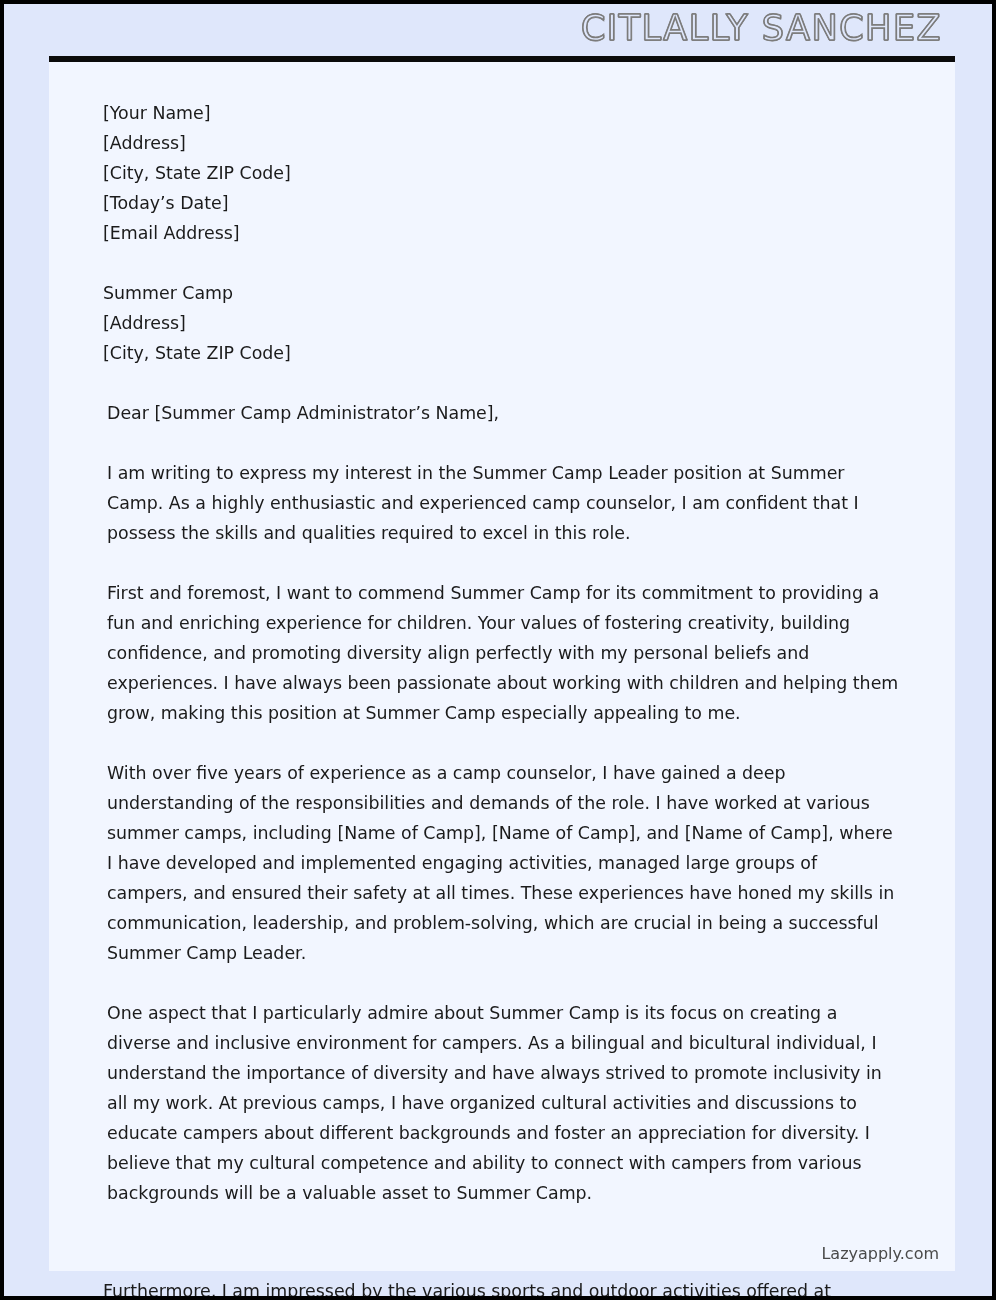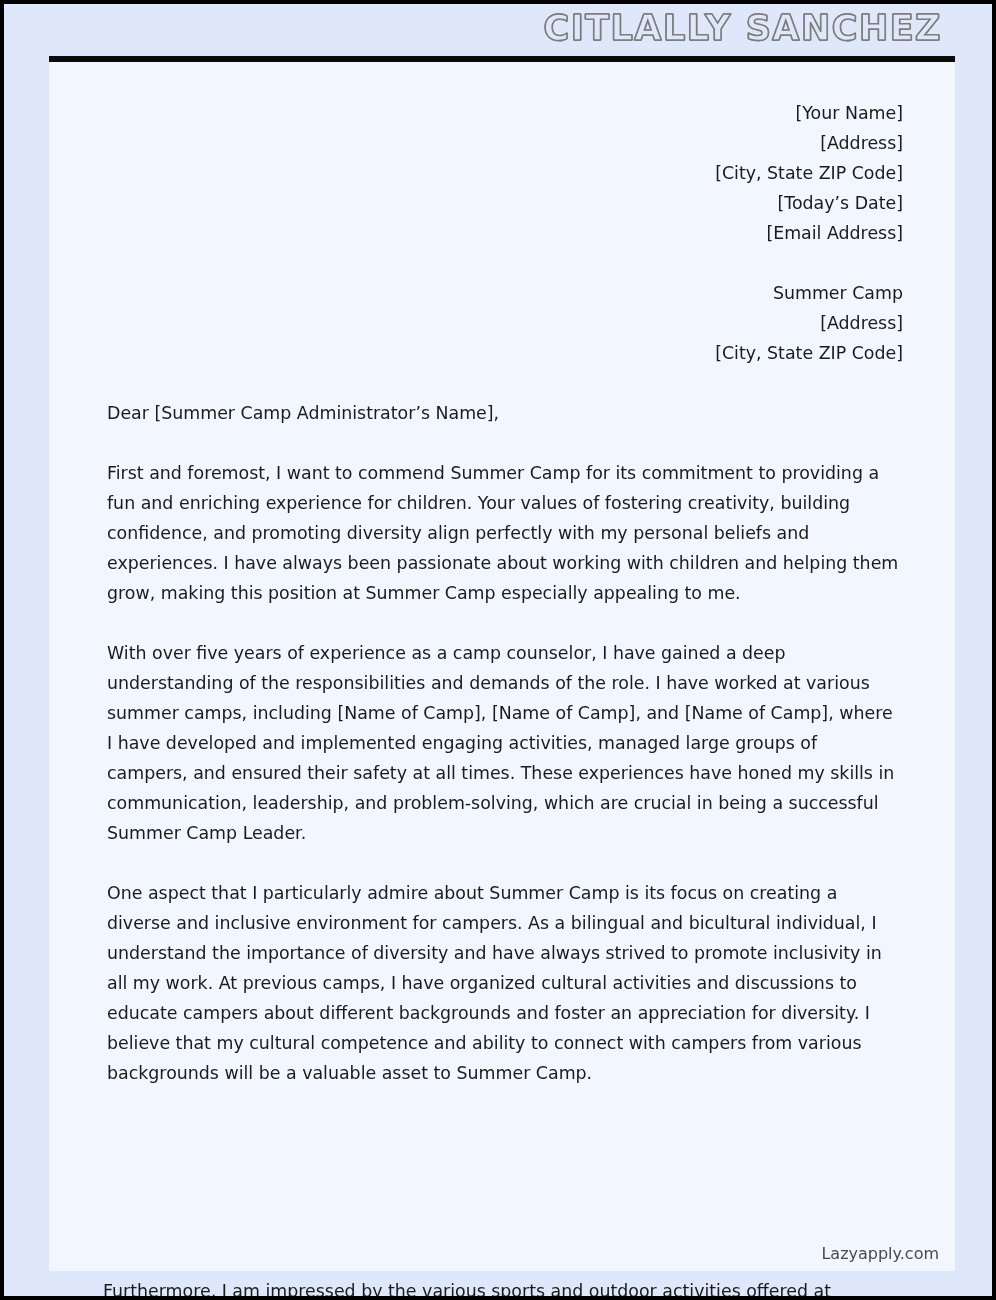--- a/index.html
+++ b/index.html
@@ -34,21 +34,21 @@
     font-family: "DejaVu Sans", sans-serif;
     font-size: 35px;
     letter-spacing: 1.5px;
     color: #dfe7fb;
     -webkit-text-stroke: 1.4px #7b7b7b;
     text-shadow:
        1px 0 0 #8a8a8a,
       -1px 0 0 #8a8a8a,
        0 1px 0 #8a8a8a,
        0 -1px 0 #8a8a8a;
-    font-weight: 700;
+    font-weight: 400;
     white-space: nowrap;
   }
   .sheet {
     position: absolute;
     left: 45px;
     top: 52px;
     width: 906px;
     height: 1215px;
     background: #f2f6ff;
     border-top: 6px solid #0b0b0b;
@@ -59,21 +59,20 @@
     padding: 36px 52px 0 54px;
     font-size: 17.4px;
     line-height: 30px;
     color: #1b1b1b;
   }
   .block {
     margin-bottom: 30px;
   }
   .block .line {
     white-space: pre-wrap;
-    text-align: right;
   }
   p.para {
     margin: 0 0 30px 4px;
     text-align: left;
   }
   .watermark {
     position: absolute;
     right: 16px;
     bottom: 8px;
     font-size: 16px;
@@ -112,20 +111,21 @@
       </div>
 
       <div class="block">
         <div class="line">Summer Camp</div>
         <div class="line">[Address]</div>
         <div class="line">[City, State ZIP Code]</div>
       </div>
 
       <p class="para">Dear [Summer Camp Administrator’s Name],</p>
 
+      <p class="para">I am writing to express my interest in the Summer Camp Leader position at Summer Camp. As a highly enthusiastic and experienced camp counselor, I am confident that I possess the skills and qualities required to excel in this role.</p>
       <p class="para">First and foremost, I want to commend Summer Camp for its commitment to providing a fun and enriching experience for children. Your values of fostering creativity, building confidence, and promoting diversity align perfectly with my personal beliefs and experiences. I have always been passionate about working with children and helping them grow, making this position at Summer Camp especially appealing to me.</p>
       <p class="para">With over five years of experience as a camp counselor, I have gained a deep understanding of the responsibilities and demands of the role. I have worked at various summer camps, including [Name of Camp], [Name of Camp], and [Name of Camp], where I have developed and implemented engaging activities, managed large groups of campers, and ensured their safety at all times. These experiences have honed my skills in communication, leadership, and problem-solving, which are crucial in being a successful Summer Camp Leader.</p>
       <p class="para">One aspect that I particularly admire about Summer Camp is its focus on creating a diverse and inclusive environment for campers. As a bilingual and bicultural individual, I understand the importance of diversity and have always strived to promote inclusivity in all my work. At previous camps, I have organized cultural activities and discussions to educate campers about different backgrounds and foster an appreciation for diversity. I believe that my cultural competence and ability to connect with campers from various backgrounds will be a valuable asset to Summer Camp.</p>
 
     </div>
 
     <div class="watermark">Lazyapply.com</div>
   </div>
 
   <div class="overflow-line">Furthermore, I am impressed by the various sports and outdoor activities offered at</div>

